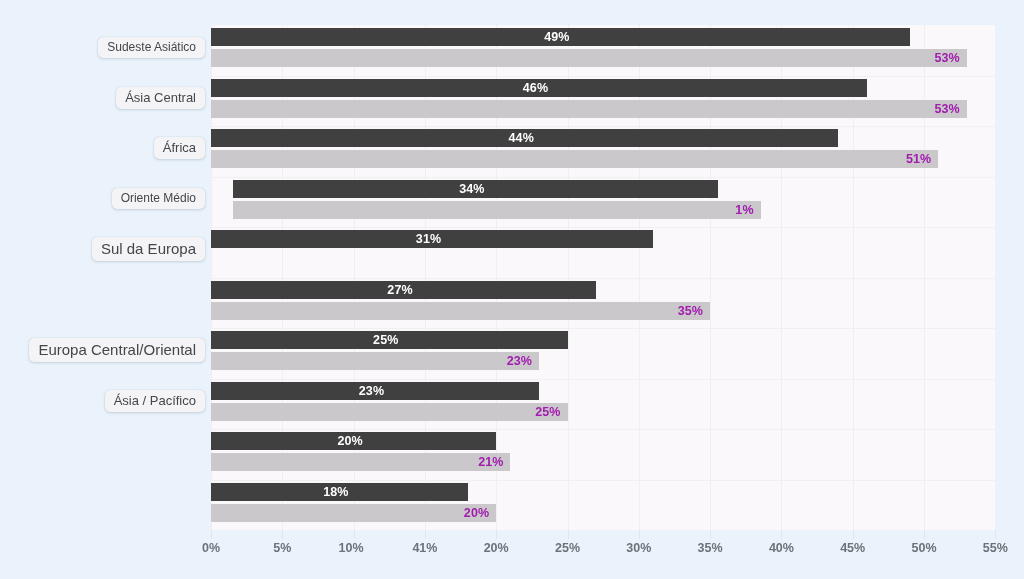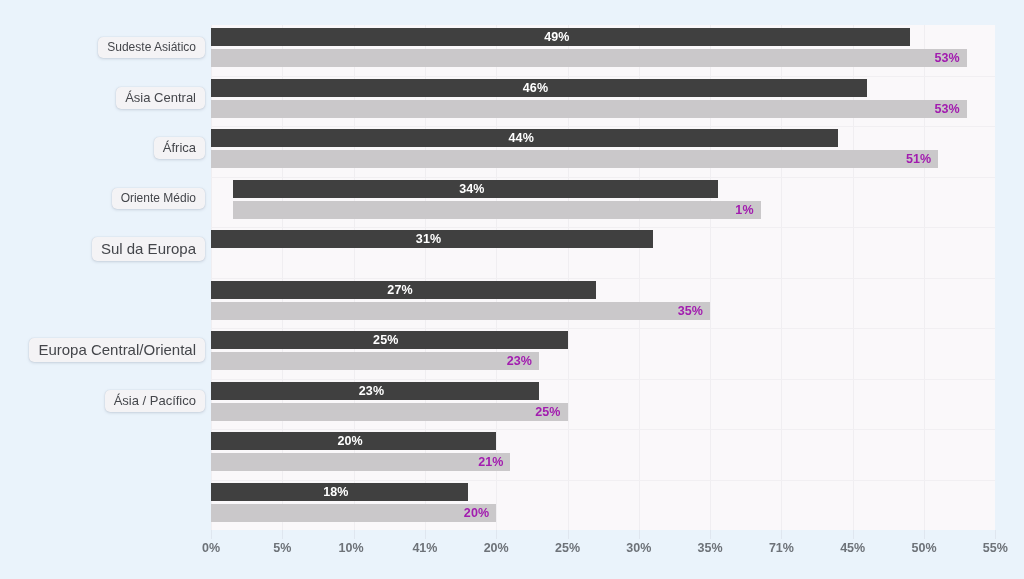--- a/index.html
+++ b/index.html
@@ -266,21 +266,21 @@
       <div class="tick-label" style="left: 213.9px;">41%</div>
       <div class="tick-mark" style="left: 285.2px;"></div>
       <div class="tick-label" style="left: 285.2px;">20%</div>
       <div class="tick-mark" style="left: 356.5px;"></div>
       <div class="tick-label" style="left: 356.5px;">25%</div>
       <div class="tick-mark" style="left: 427.8px;"></div>
       <div class="tick-label" style="left: 427.8px;">30%</div>
       <div class="tick-mark" style="left: 499.1px;"></div>
       <div class="tick-label" style="left: 499.1px;">35%</div>
       <div class="tick-mark" style="left: 570.4px;"></div>
-      <div class="tick-label" style="left: 570.4px;">71%</div>
+      <div class="tick-label" style="left: 570.4px;">40%</div>
       <div class="tick-mark" style="left: 641.7px;"></div>
       <div class="tick-label" style="left: 641.7px;">45%</div>
       <div class="tick-mark" style="left: 713px;"></div>
       <div class="tick-label" style="left: 713px;">50%</div>
       <div class="tick-mark" style="left: 784.3px;"></div>
       <div class="tick-label" style="left: 784.3px;">55%</div>
     </div>
 
 </div>
 

